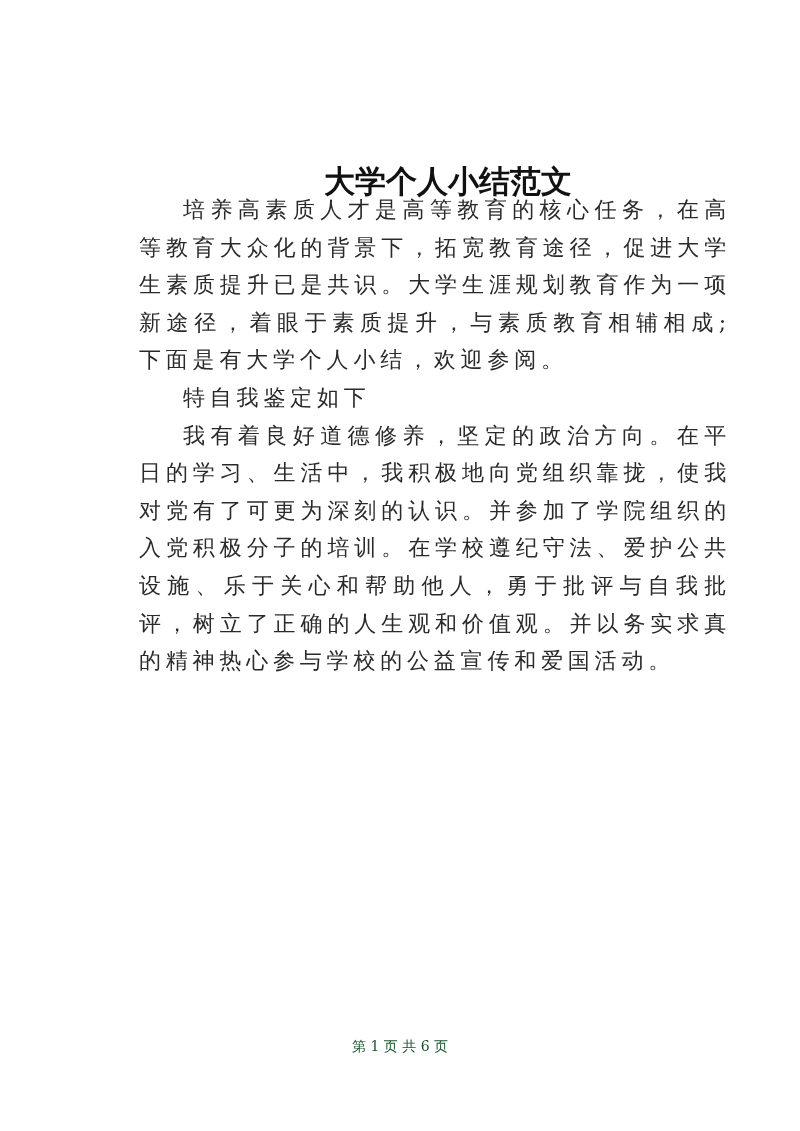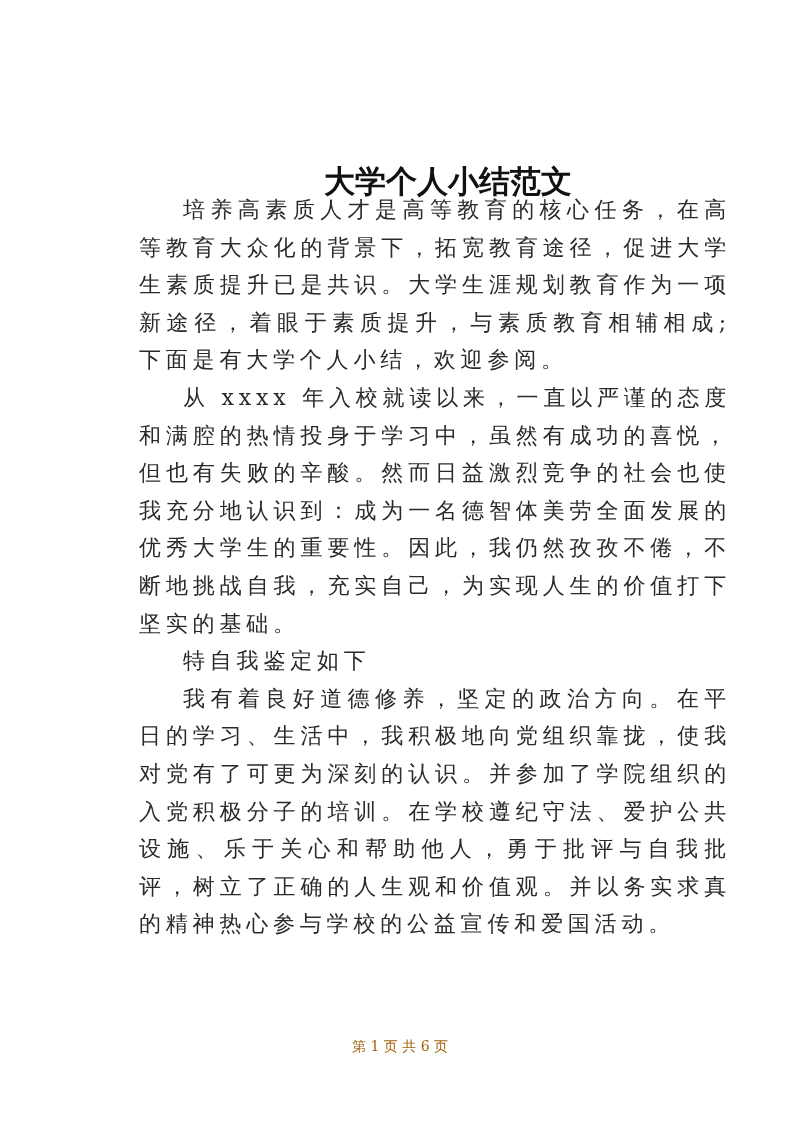--- a/index.html
+++ b/index.html
@@ -55,30 +55,29 @@
     word-break: break-all;
   }
   .footer {
     position: absolute;
     left: 0;
     top: 1036px;
     width: 800px;
     text-align: center;
     font-size: 14px;
     line-height: 20px;
-    color: #a16207;
+    color: #14532d;
   }
 </style>
 </head>
 <body>
 
 <div class="page">
   <h1 class="title">大学个人小结范文</h1>
 
   <div class="body-text">
     <p class="para">培养高素质人才是高等教育的核心任务，在高等教育大众化的背景下，拓宽教育途径，促进大学生素质提升已是共识。大学生涯规划教育作为一项新途径，着眼于素质提升，与素质教育相辅相成;下面是有大学个人小结，欢迎参阅。</p>
-    <p class="para">从 xxxx 年入校就读以来，一直以严谨的态度和满腔的热情投身于学习中，虽然有成功的喜悦，但也有失败的辛酸。然而日益激烈竞争的社会也使我充分地认识到：成为一名德智体美劳全面发展的优秀大学生的重要性。因此，我仍然孜孜不倦，不断地挑战自我，充实自己，为实现人生的价值打下坚实的基础。</p>
     <p class="para">特自我鉴定如下</p>
     <p class="para">我有着良好道德修养，坚定的政治方向。在平日的学习、生活中，我积极地向党组织靠拢，使我对党有了可更为深刻的认识。并参加了学院组织的入党积极分子的培训。在学校遵纪守法、爱护公共设施、乐于关心和帮助他人，勇于批评与自我批评，树立了正确的人生观和价值观。并以务实求真的精神热心参与学校的公益宣传和爱国活动。</p>
   </div>
 
   <div class="footer">第 1 页  共 6 页</div>
 </div>
 
 </body></html>

